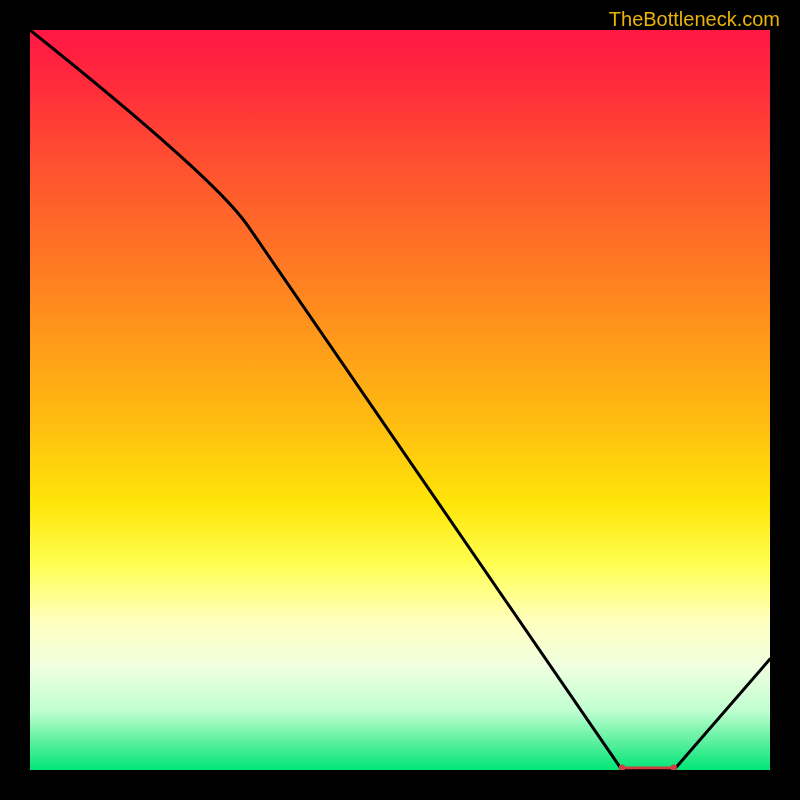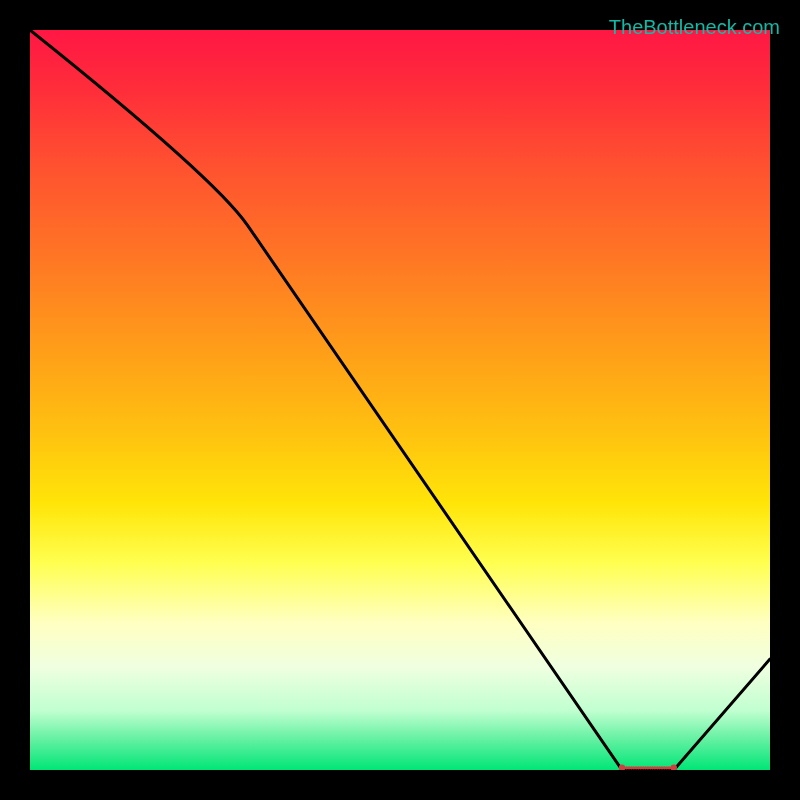--- a/index.html
+++ b/index.html
@@ -6,23 +6,23 @@
       margin: 0;
       padding: 0;
       width: 800px;
       height: 800px;
       background: #000;
       position: relative;
       overflow: hidden;
     }
     .watermark {
       position: absolute;
-      top: 16px;
+      top: 8px;
       right: 20px;
-      color: #14b8a6;
+      color: #eab308;
       font-family: Arial, sans-serif;
       font-size: 20px;
       z-index: 10;
     }
     .chart-area {
       position: absolute;
       top: 30px;
       left: 30px;
       width: 740px;
       height: 740px;

